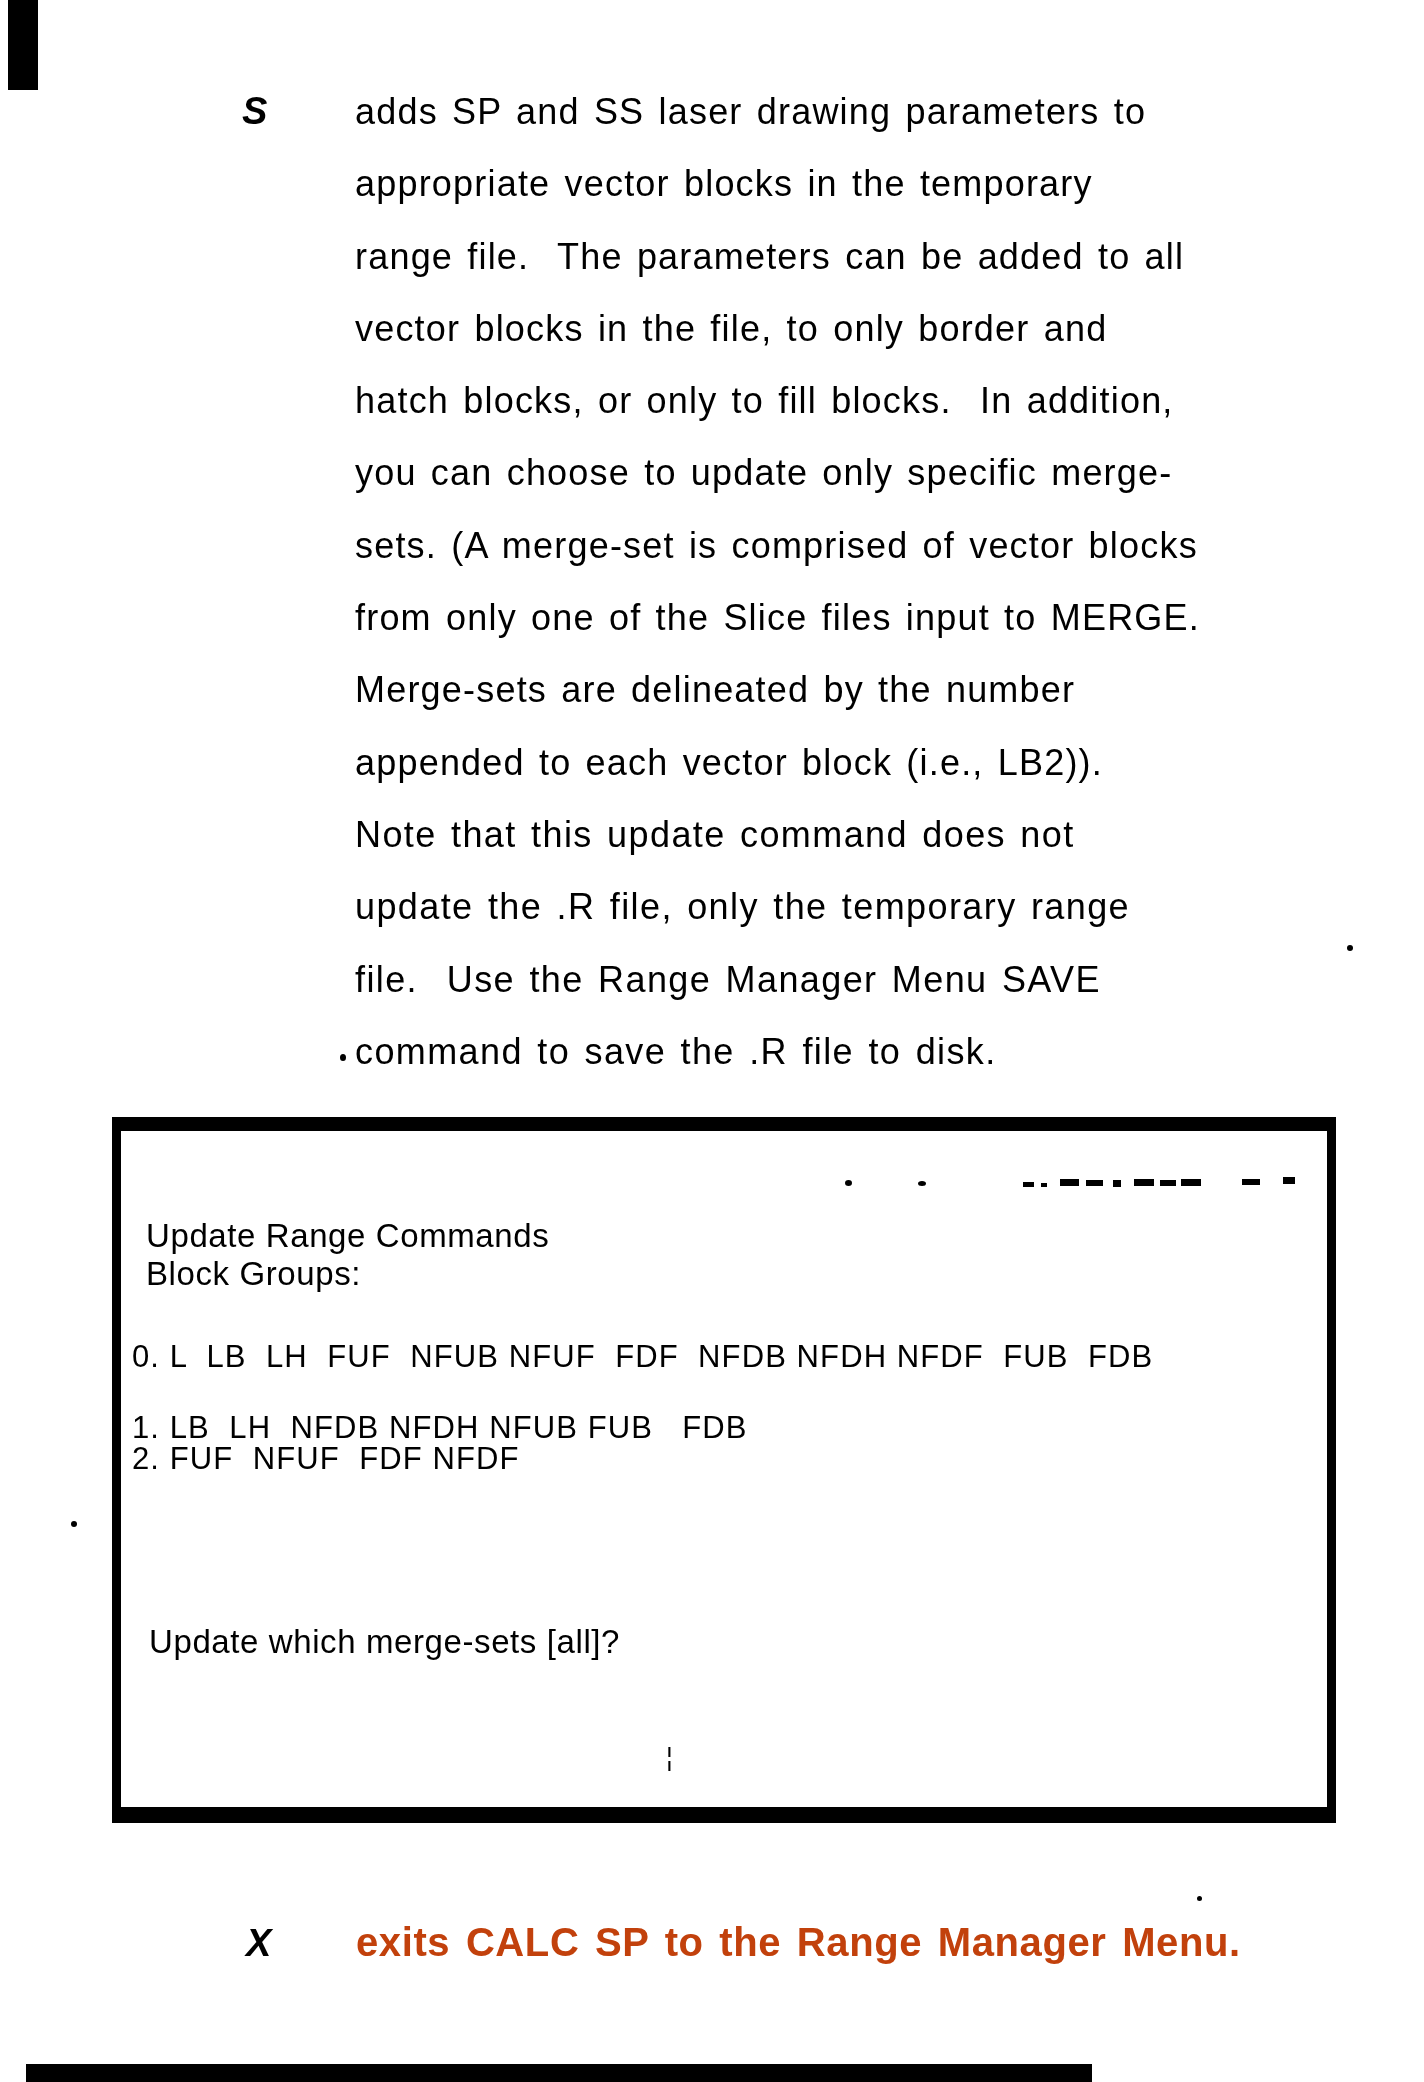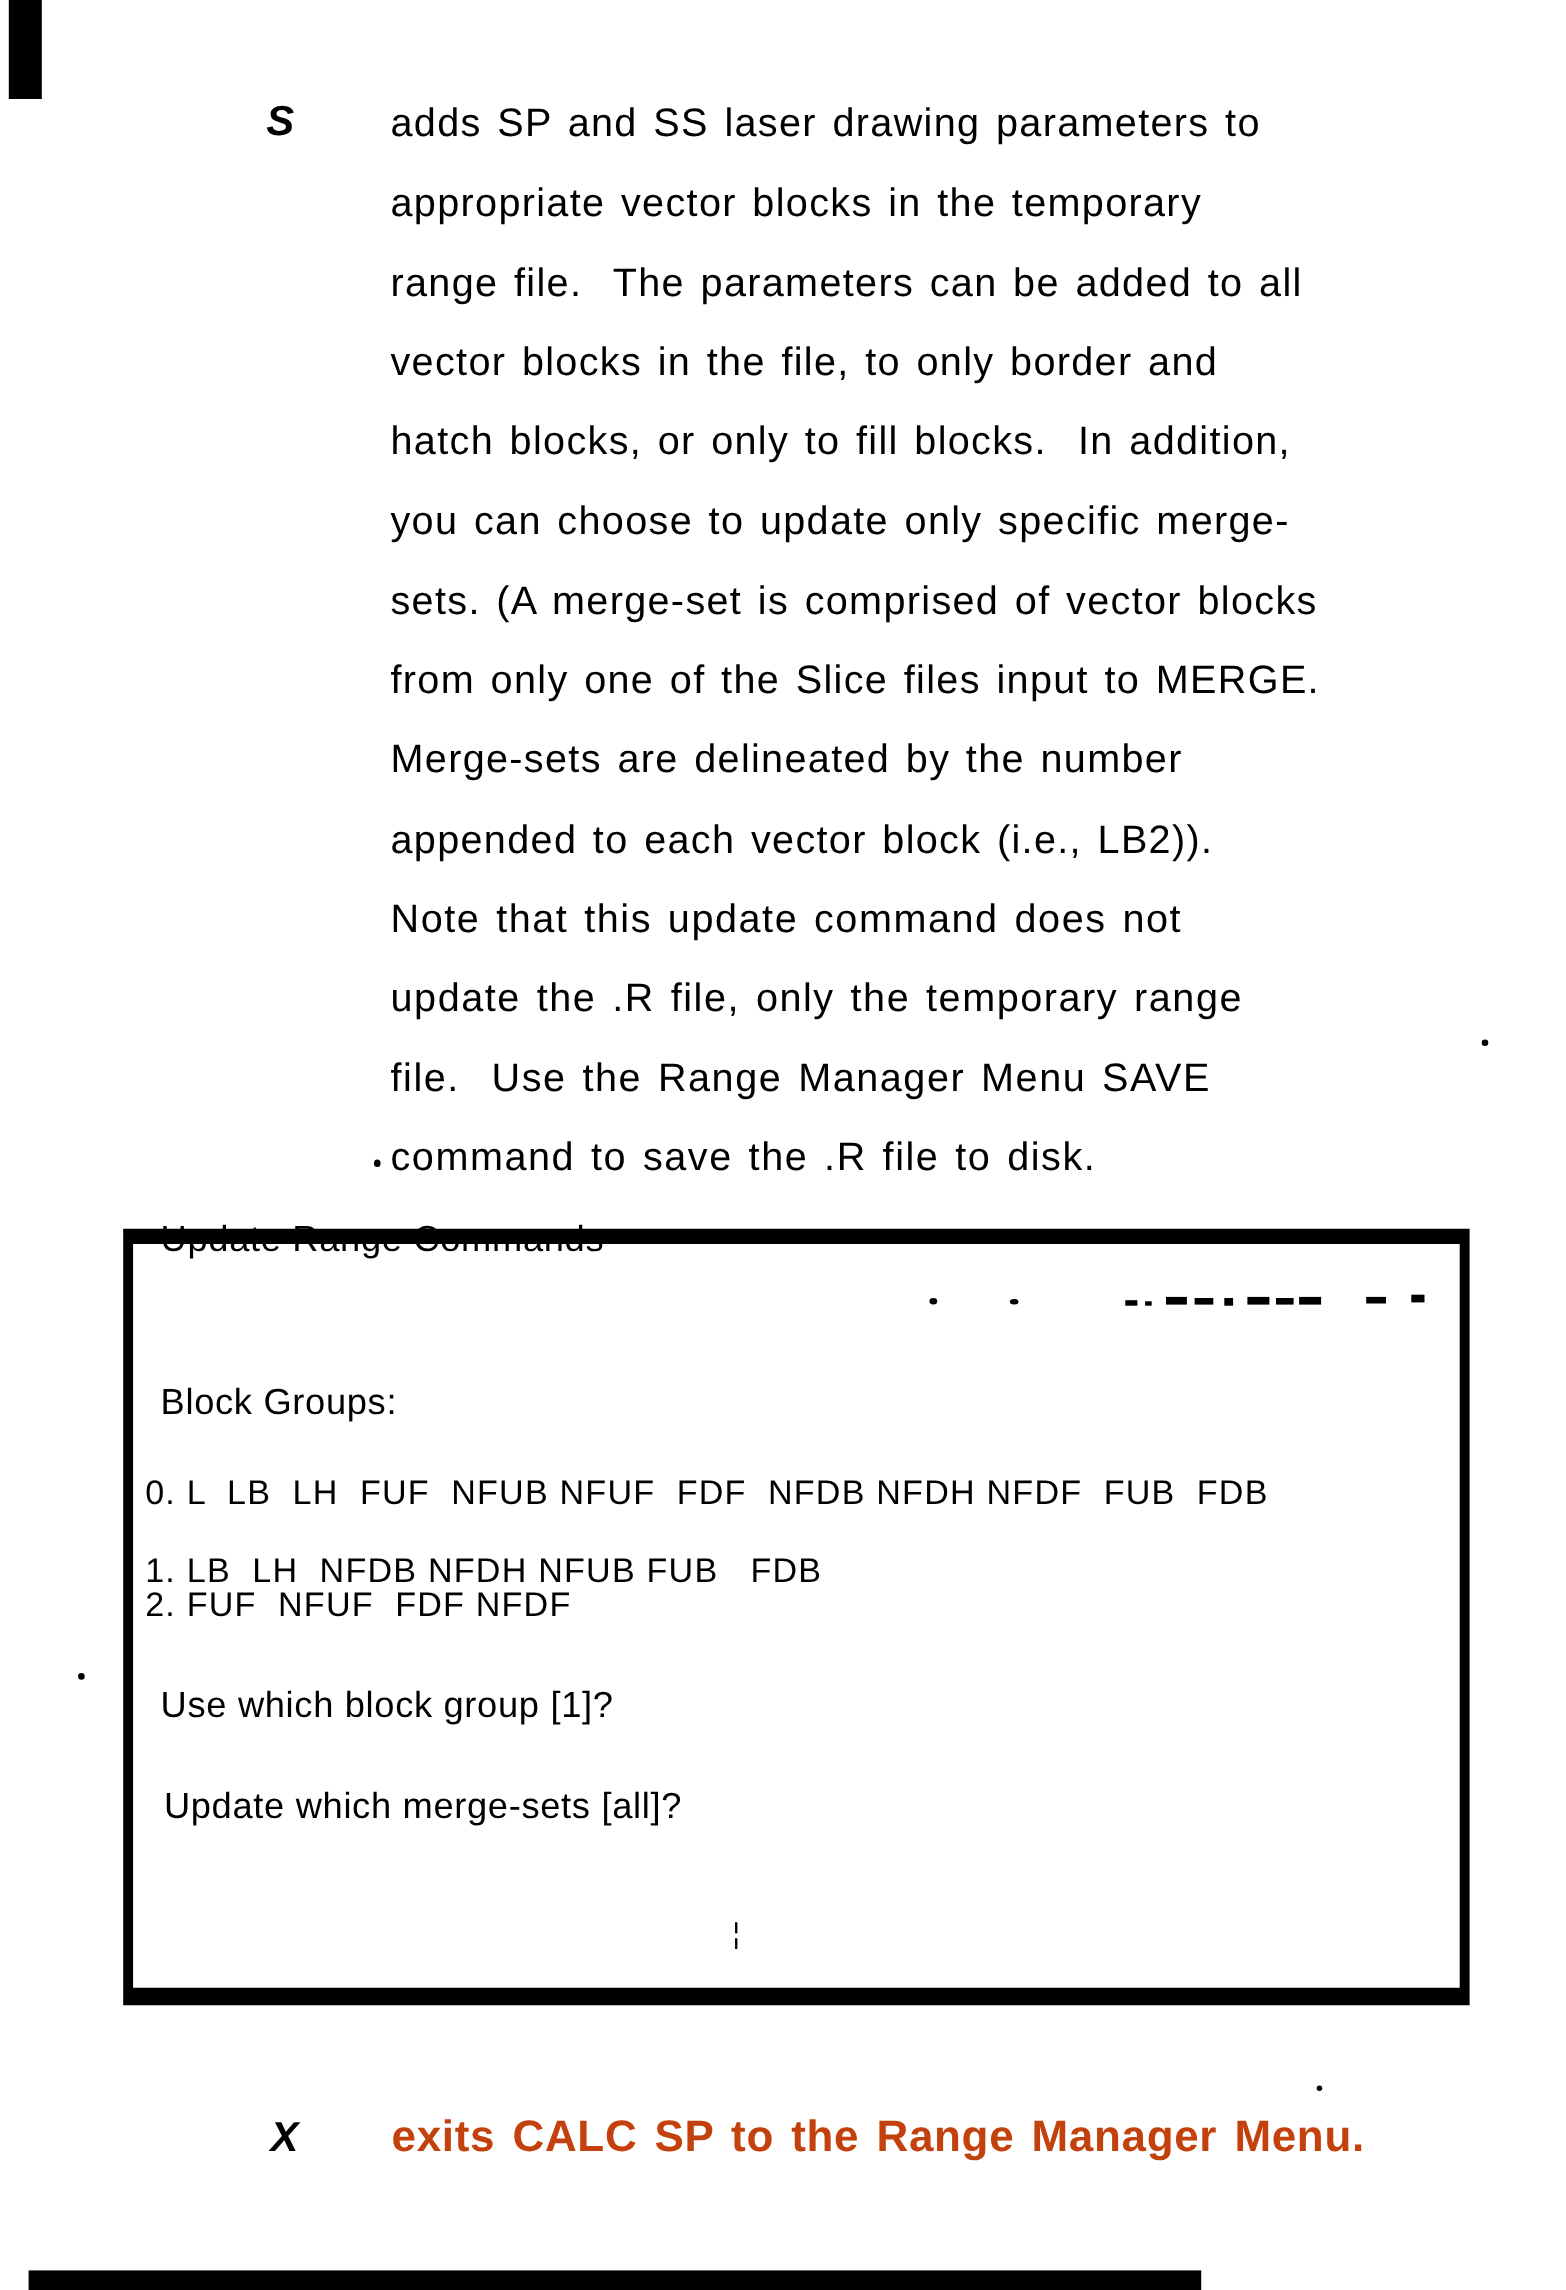--- a/index.html
+++ b/index.html
@@ -107,42 +107,41 @@
     <div class="line bold">command to save the .R file to disk.</div>
   </div>
 
   <div class="ink dot" style="left:340px;top:1054px;width:6px;height:7px;"></div>
   <div class="ink dot" style="left:1347px;top:945px;width:6px;height:6px;"></div>
   <div class="ink dot" style="left:71px;top:1521px;width:6px;height:6px;"></div>
   <div class="ink dot" style="left:1197px;top:1896px;width:5px;height:5px;"></div>
 
   <div class="terminal-box"></div>
 
-  <div class="t-text" style="left:146px;top:1106px;">Update Range Commands</div>
+  <div class="t-text" style="left:146px;top:1216px;">Update Range Commands</div>
 
   <div class="ink dot" style="left:845px;top:1180px;width:7px;height:6px;"></div>
   <div class="ink dot" style="left:918px;top:1181px;width:8px;height:5px;"></div>
   <div class="ink" style="left:1023px;top:1182px;width:11px;height:5px;"></div>
   <div class="ink" style="left:1041px;top:1183px;width:6px;height:4px;"></div>
   <div class="ink" style="left:1060px;top:1179px;width:19px;height:7px;"></div>
   <div class="ink" style="left:1086px;top:1180px;width:17px;height:6px;"></div>
   <div class="ink" style="left:1113px;top:1180px;width:8px;height:7px;"></div>
   <div class="ink" style="left:1134px;top:1179px;width:20px;height:7px;"></div>
   <div class="ink" style="left:1160px;top:1180px;width:16px;height:6px;"></div>
   <div class="ink" style="left:1181px;top:1179px;width:20px;height:7px;"></div>
   <div class="ink" style="left:1242px;top:1179px;width:18px;height:6px;"></div>
   <div class="ink" style="left:1283px;top:1177px;width:12px;height:7px;"></div>
 
   <div class="t-text" style="left:146px;top:1254px;text-align:right;">Block Groups:</div>
 
   <div class="t-text t-group" style="left:132px;top:1338px;">0. L  LB  LH  FUF  NFUB NFUF  FDF  NFDB NFDH NFDF  FUB  FDB</div>
   <div class="t-text t-group" style="left:132px;top:1389px;margin-top:20px;">1. LB  LH  NFDB NFDH NFUB FUB   FDB</div>
   <div class="t-text t-group" style="left:132px;top:1440px;">2. FUF  NFUF  FDF NFDF</div>
 
-  <div class="t-text" style="left:146px;top:1530px;">Use which block group [1]?</div>
 
   <div class="t-text" style="left:149px;top:1622px;">Update which merge-sets [all]?</div>
 
   <div class="stray-pipe" style="left:666px;top:1744px;">¦</div>
 
   <div class="cmd-key" style="left:246px;top:1924px;">X</div>
 
   <div class="x-text">exits CALC SP to the Range Manager Menu.</div>
 
 </div>

